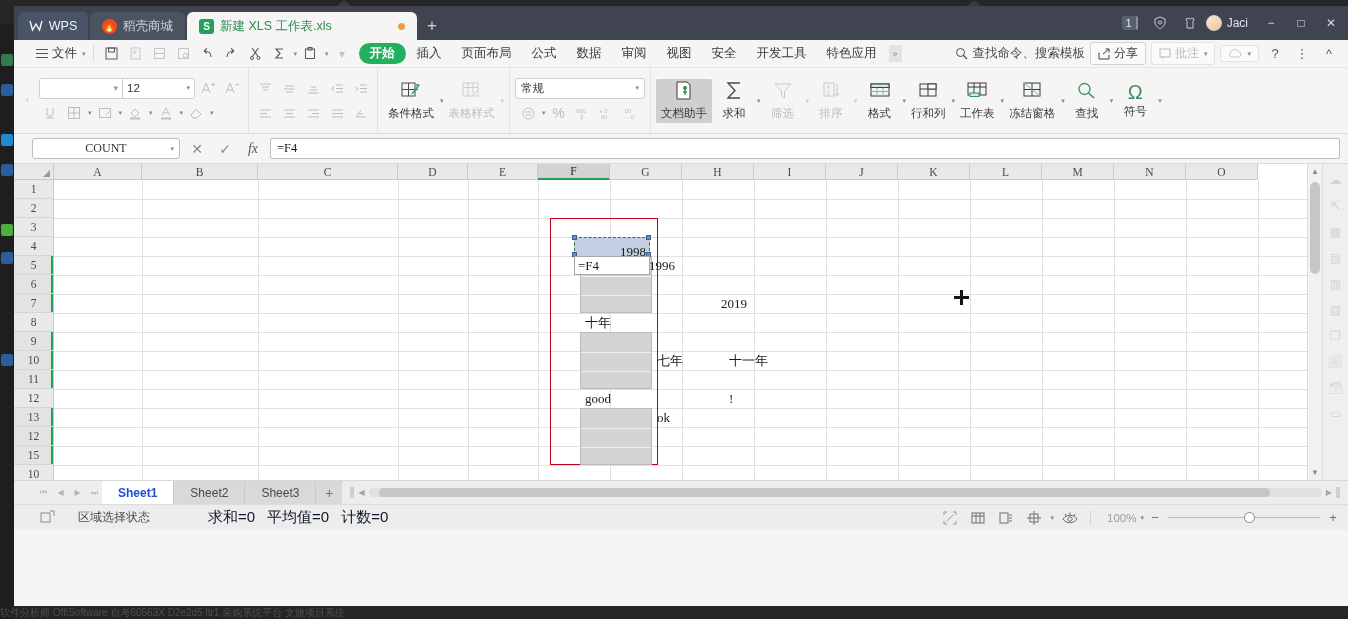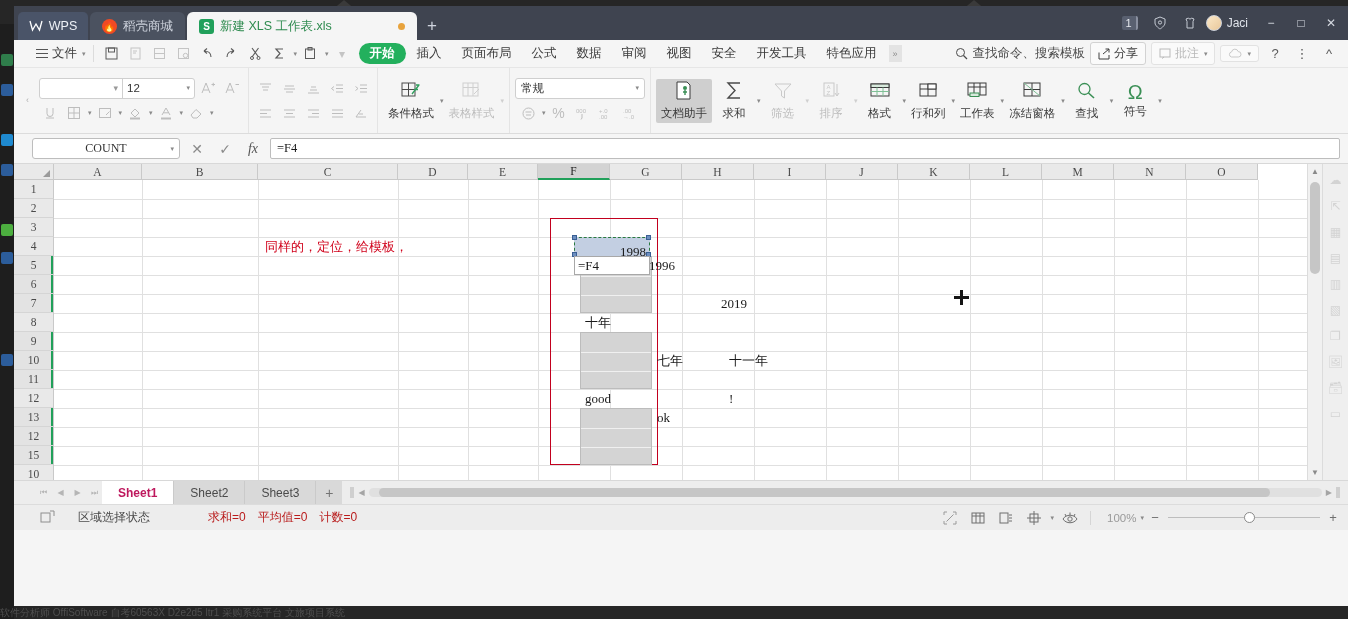--- a/index.html
+++ b/index.html
@@ -318,38 +318,38 @@
   .sheetbar{
     height:24px;background:#ededed;display:flex;align-items:stretch;
     border-top:1px solid #d8d8d8;
   }
   .sbnav{display:flex;align-items:center;padding-left:22px;gap:2px;}
   .sbnav span{width:15px;height:20px;display:flex;align-items:center;justify-content:center;color:#b5b5b5;font-size:8px;}
   .stab{
     display:flex;align-items:center;padding:0 16px;font-size:12px;color:#4a4a4a;
     background:#d9d9d9;border-right:1px solid #cacaca;
   }
-  .stab.active{background:#fff;color:#be185d;font-weight:bold;}
+  .stab.active{background:#fff;color:#1d4ed8;font-weight:bold;}
   .saddtab{width:26px;display:flex;align-items:center;justify-content:center;color:#747474;font-size:14px;background:#d9d9d9;}
   .hscroll{
     flex:1;display:flex;align-items:center;gap:4px;padding:0 8px;background:#ededed;
   }
   .hsarrow{color:#a5a5a5;font-size:8px;}
   .hstrack{flex:1;height:9px;background:#e0e0e0;border-radius:5px;position:relative;}
   .hsthumb{position:absolute;left:10px;right:52px;top:0;bottom:0;background:#c6c6c6;border-radius:5px;}
   .hsgrip{width:4px;height:11px;background:#cfcfcf;}
 
   
   .statusbar{
     height:26px;background:#ededed;display:flex;align-items:center;
     border-top:1px solid #dcdcdc;padding-left:20px;gap:0;
   }
   .sb-ic{width:26px;height:20px;display:flex;align-items:center;justify-content:center;color:#8e8e8e;font-size:13px;}
   .sb-txt{font-size:12px;color:#4b4b4b;}
-  .sb-stats{display:flex;gap:12px;font-size:12px;color:#b91c1c;margin-left:58px;}
+  .sb-stats{display:flex;gap:12px;font-size:15px;color:#0f172a;margin-left:58px;}
   .sb-right{margin-left:auto;display:flex;align-items:center;gap:4px;padding-right:8px;}
   .sb-vic{width:24px;height:20px;display:flex;align-items:center;justify-content:center;color:#6f6f6f;font-size:13px;}
   .zoomlbl{font-size:11.5px;color:#9a9a9a;display:flex;align-items:center;gap:3px;margin-left:8px;}
   .zoomslider{display:flex;align-items:center;gap:6px;}
   .zs-minus,.zs-plus{color:#6f6f6f;font-size:13px;width:14px;text-align:center;}
   .zs-track{width:152px;height:1px;background:#bdbdbd;position:relative;}
   .zs-knob{position:absolute;left:76px;top:-5px;width:11px;height:11px;border-radius:50%;background:#fff;border:1px solid #8a8a8a;}
   .sb-sep{width:1px;height:14px;background:#d5d5d5;margin:0 4px;}
 
   
@@ -933,21 +933,20 @@
           <div class="hline" style="top:171px"></div>
           <div class="hline" style="top:190px"></div>
           <div class="hline" style="top:209px"></div>
           <div class="hline" style="top:228px"></div>
           <div class="hline" style="top:247px"></div>
           <div class="hline" style="top:266px"></div>
           <div class="hline" style="top:285px"></div>
 
           <div class="redbox" style="left:496px;top:38px;width:108px;height:247px"></div>
 
-          <div class="cell red" style="left:208px;top:57px;width:200px;height:19px">同样的，定位，给模板，</div>
 
           <div class="shade" style="left:526px;top:76px;width:72px;height:57px">
             <div class="div" style="top:19px"></div>
               <div class="div" style="top:38px"></div>
           </div>
           <div class="shade" style="left:526px;top:152px;width:72px;height:57px">
             <div class="div" style="top:19px"></div>
               <div class="div" style="top:38px"></div>
           </div>
           <div class="shade" style="left:526px;top:228px;width:72px;height:57px">

